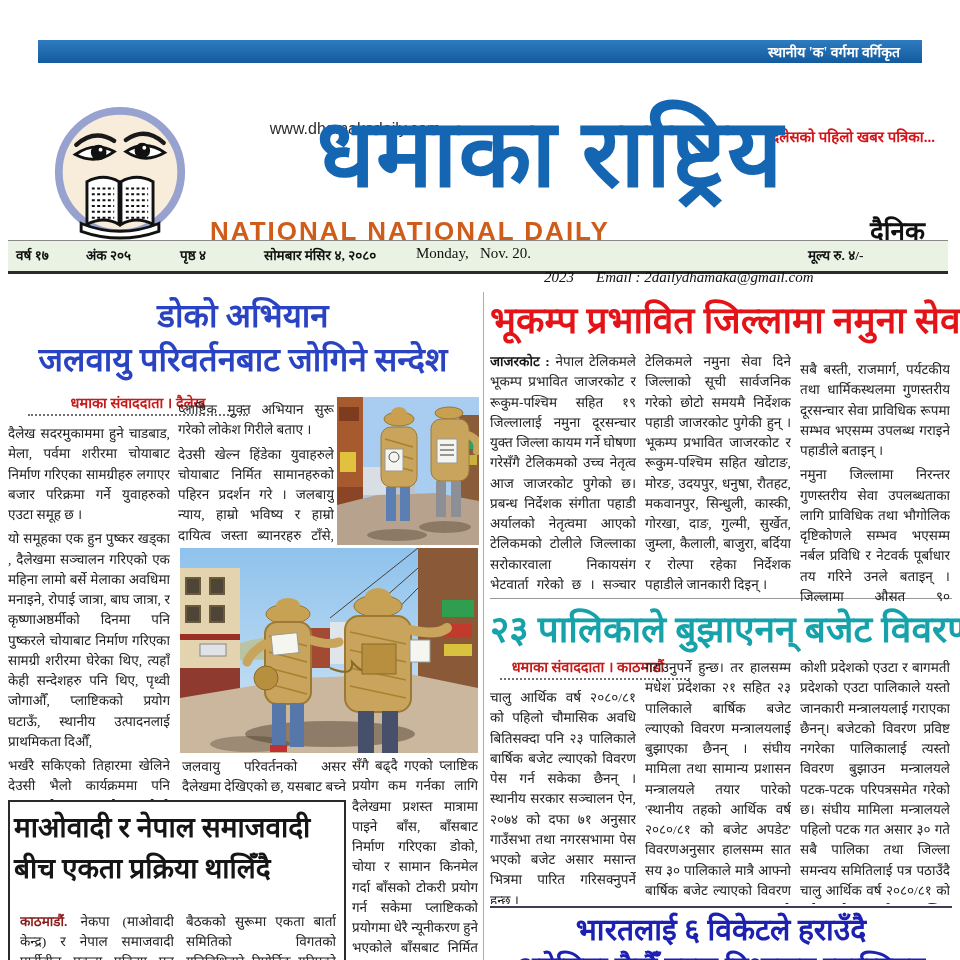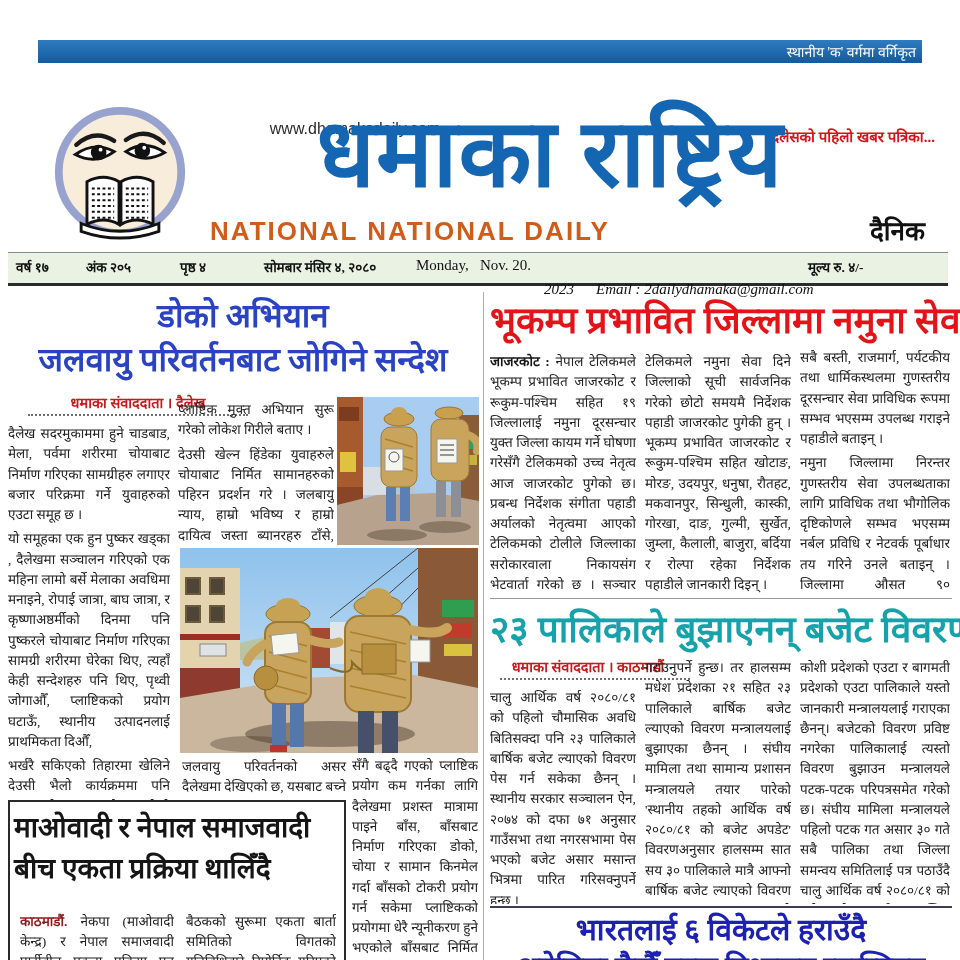--- a/index.html
+++ b/index.html
@@ -1,35 +1,35 @@
 <!DOCTYPE html>
 <html><head>
 <meta charset="utf-8">
 <style>
   html,body{margin:0;padding:0;background:#cccccc;}
   #page{position:relative;width:960px;height:960px;background:#ffffff;overflow:hidden;
         font-family:"Liberation Serif","DejaVu Serif",serif;color:#1e1e1e;margin:0 auto;}
   
   .topbar{position:absolute;left:38px;top:40px;width:884px;height:23px;
           background:linear-gradient(#2f7bc0,#135a9e);display:flex;align-items:center;justify-content:flex-end;}
-  .topbar span{color:#ffffff;font-weight:normal;font-size:14px;padding-right:6px;}
+  .topbar span{color:#ffffff;font-weight:bold;font-size:14px;padding-right:22px;}
   .logo{position:absolute;left:52px;top:96px;width:136px;height:152px;}
   .website{position:absolute;left:245px;top:120px;width:220px;text-align:center;
            font-family:"Liberation Sans","DejaVu Sans",sans-serif;font-weight:normal;font-size:16px;color:#2b2b2b;}
   .tagline{position:absolute;left:735px;top:126px;width:200px;text-align:right;
            font-weight:bold;font-size:15px;color:#d31418;}
   .title-np{position:absolute;left:182px;top:100px;width:736px;margin:0;text-align:center;
             font-size:95px;line-height:1.15;font-weight:bold;color:#1466b2;letter-spacing:1px;white-space:nowrap;}
   .title-en{position:absolute;left:195px;top:216px;width:430px;text-align:center;
             font-family:"Liberation Sans","DejaVu Sans",sans-serif;font-weight:bold;font-size:26px;
             letter-spacing:2px;color:#d05c1a;white-space:nowrap;}
   .daily{position:absolute;left:840px;top:212px;width:85px;text-align:right;
          font-weight:bold;font-size:26px;color:#111;}
   
-  .dateline{position:absolute;left:8px;top:252px;width:940px;height:30px;background:#eaf3e3;
+  .dateline{position:absolute;left:8px;top:240px;width:940px;height:30px;background:#eaf3e3;
             border-top:1px solid #8a8a8a;border-bottom:3px solid #2b2b2b;}
   .dateline span{position:absolute;top:5px;font-size:13.5px;font-weight:bold;color:#111;white-space:nowrap;}
   .dateline .en{font-weight:normal;font-size:15px;top:4px;}
   .dateline .it{font-style:italic;margin-top:24px;}
   
   .vrule{position:absolute;left:483px;top:292px;width:1px;height:668px;background:#adadad;}
   .hrule1{position:absolute;left:490px;top:598px;width:462px;height:1px;background:#9a9a9a;}
   .hrule2{position:absolute;left:490px;top:906px;width:462px;height:2px;background:#3d3d55;}
   
   .doko-h{position:absolute;left:8px;width:470px;margin:0;text-align:center;
@@ -61,21 +61,21 @@
   
   .unity-box{position:absolute;left:8px;top:800px;width:338px;height:200px;border:2px solid #2a2a2a;
              box-sizing:border-box;background:#fff;}
   .unity-h{margin:6px 4px 0 4px;font-size:28px;line-height:1.45;font-weight:bold;color:#151515;}
   .ucol{position:absolute;overflow:hidden;text-align:justify;font-size:13.5px;line-height:1.5;color:#222;}
   .ucol1{left:10px;top:96px;width:154px;height:100px;}
   .ucol2{left:176px;top:96px;width:150px;height:100px;}
   
   .qcol1{left:490px;top:352px;width:146px;height:243px;}
   .qcol2{left:645px;top:352px;width:146px;height:243px;}
-  .qcol3{left:800px;top:348px;width:150px;height:243px;}
+  .qcol3{left:800px;top:360px;width:150px;height:243px;}
   
   .bcol1{left:490px;top:688px;width:146px;height:216px;}
   .bcol2{left:645px;top:658px;width:146px;height:246px;}
   .bcol3{left:800px;top:658px;width:150px;height:246px;}
 </style>
 </head>
 <body>
 
 <div id="page">
 

